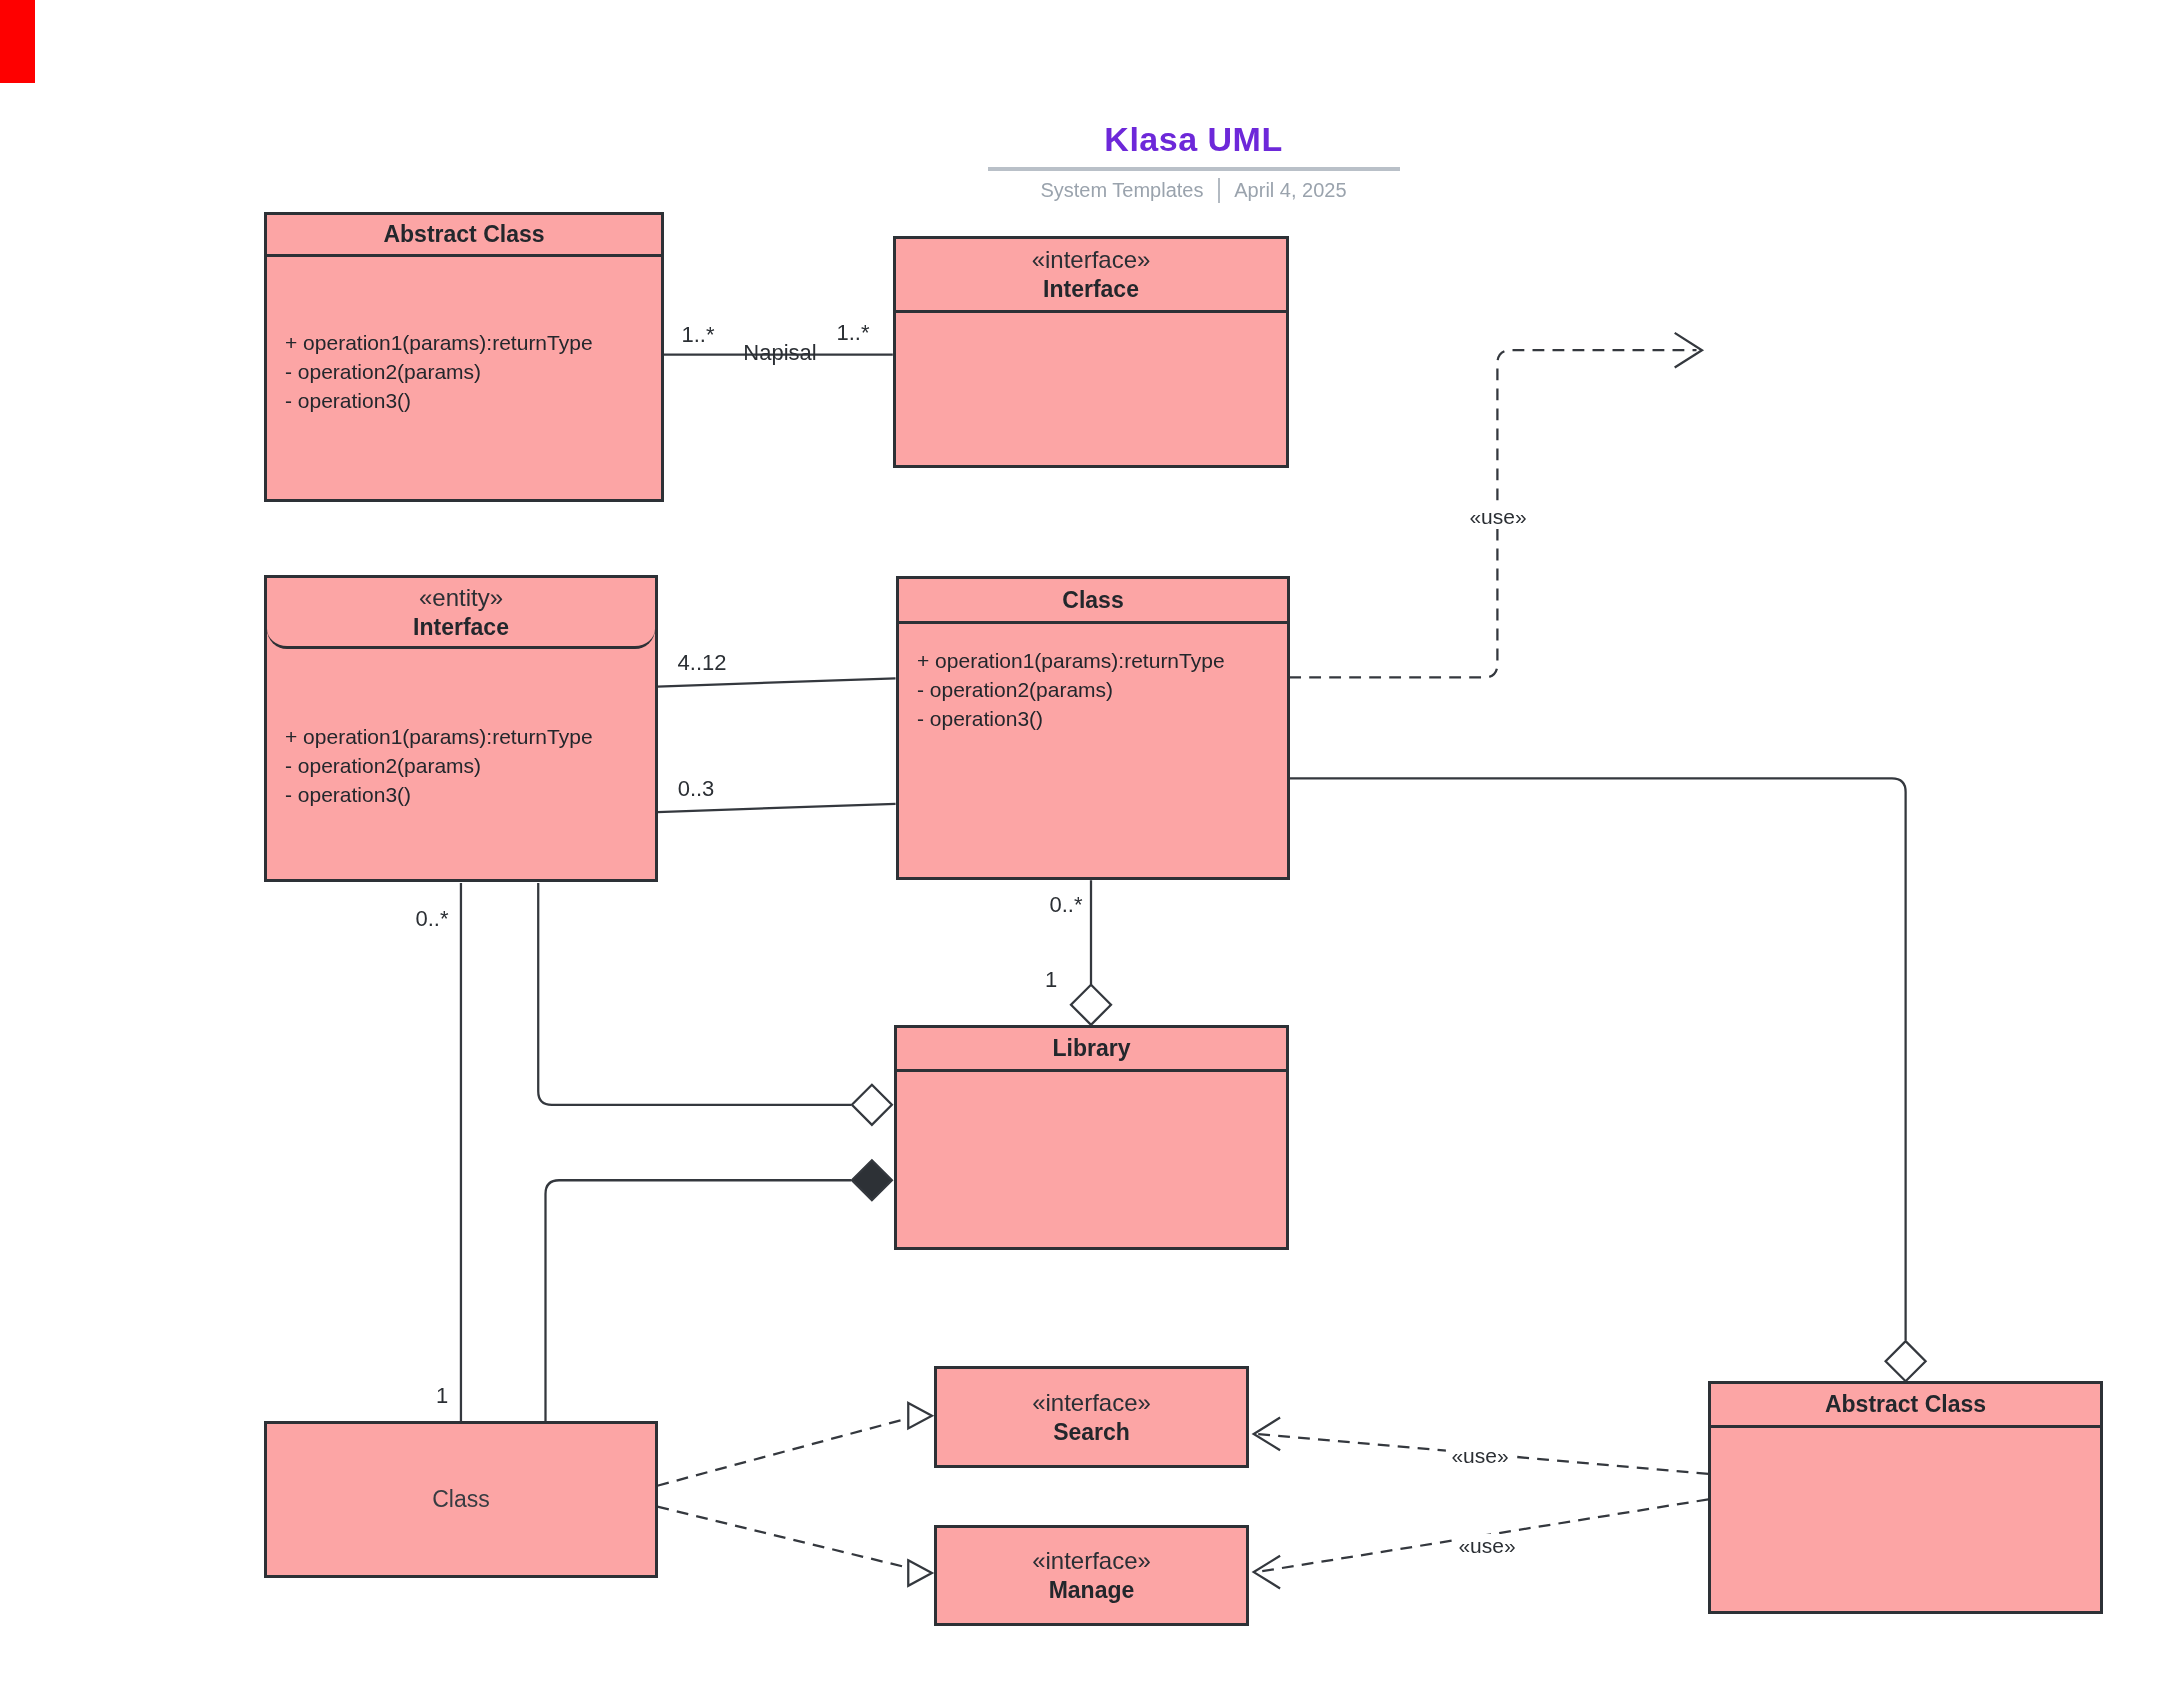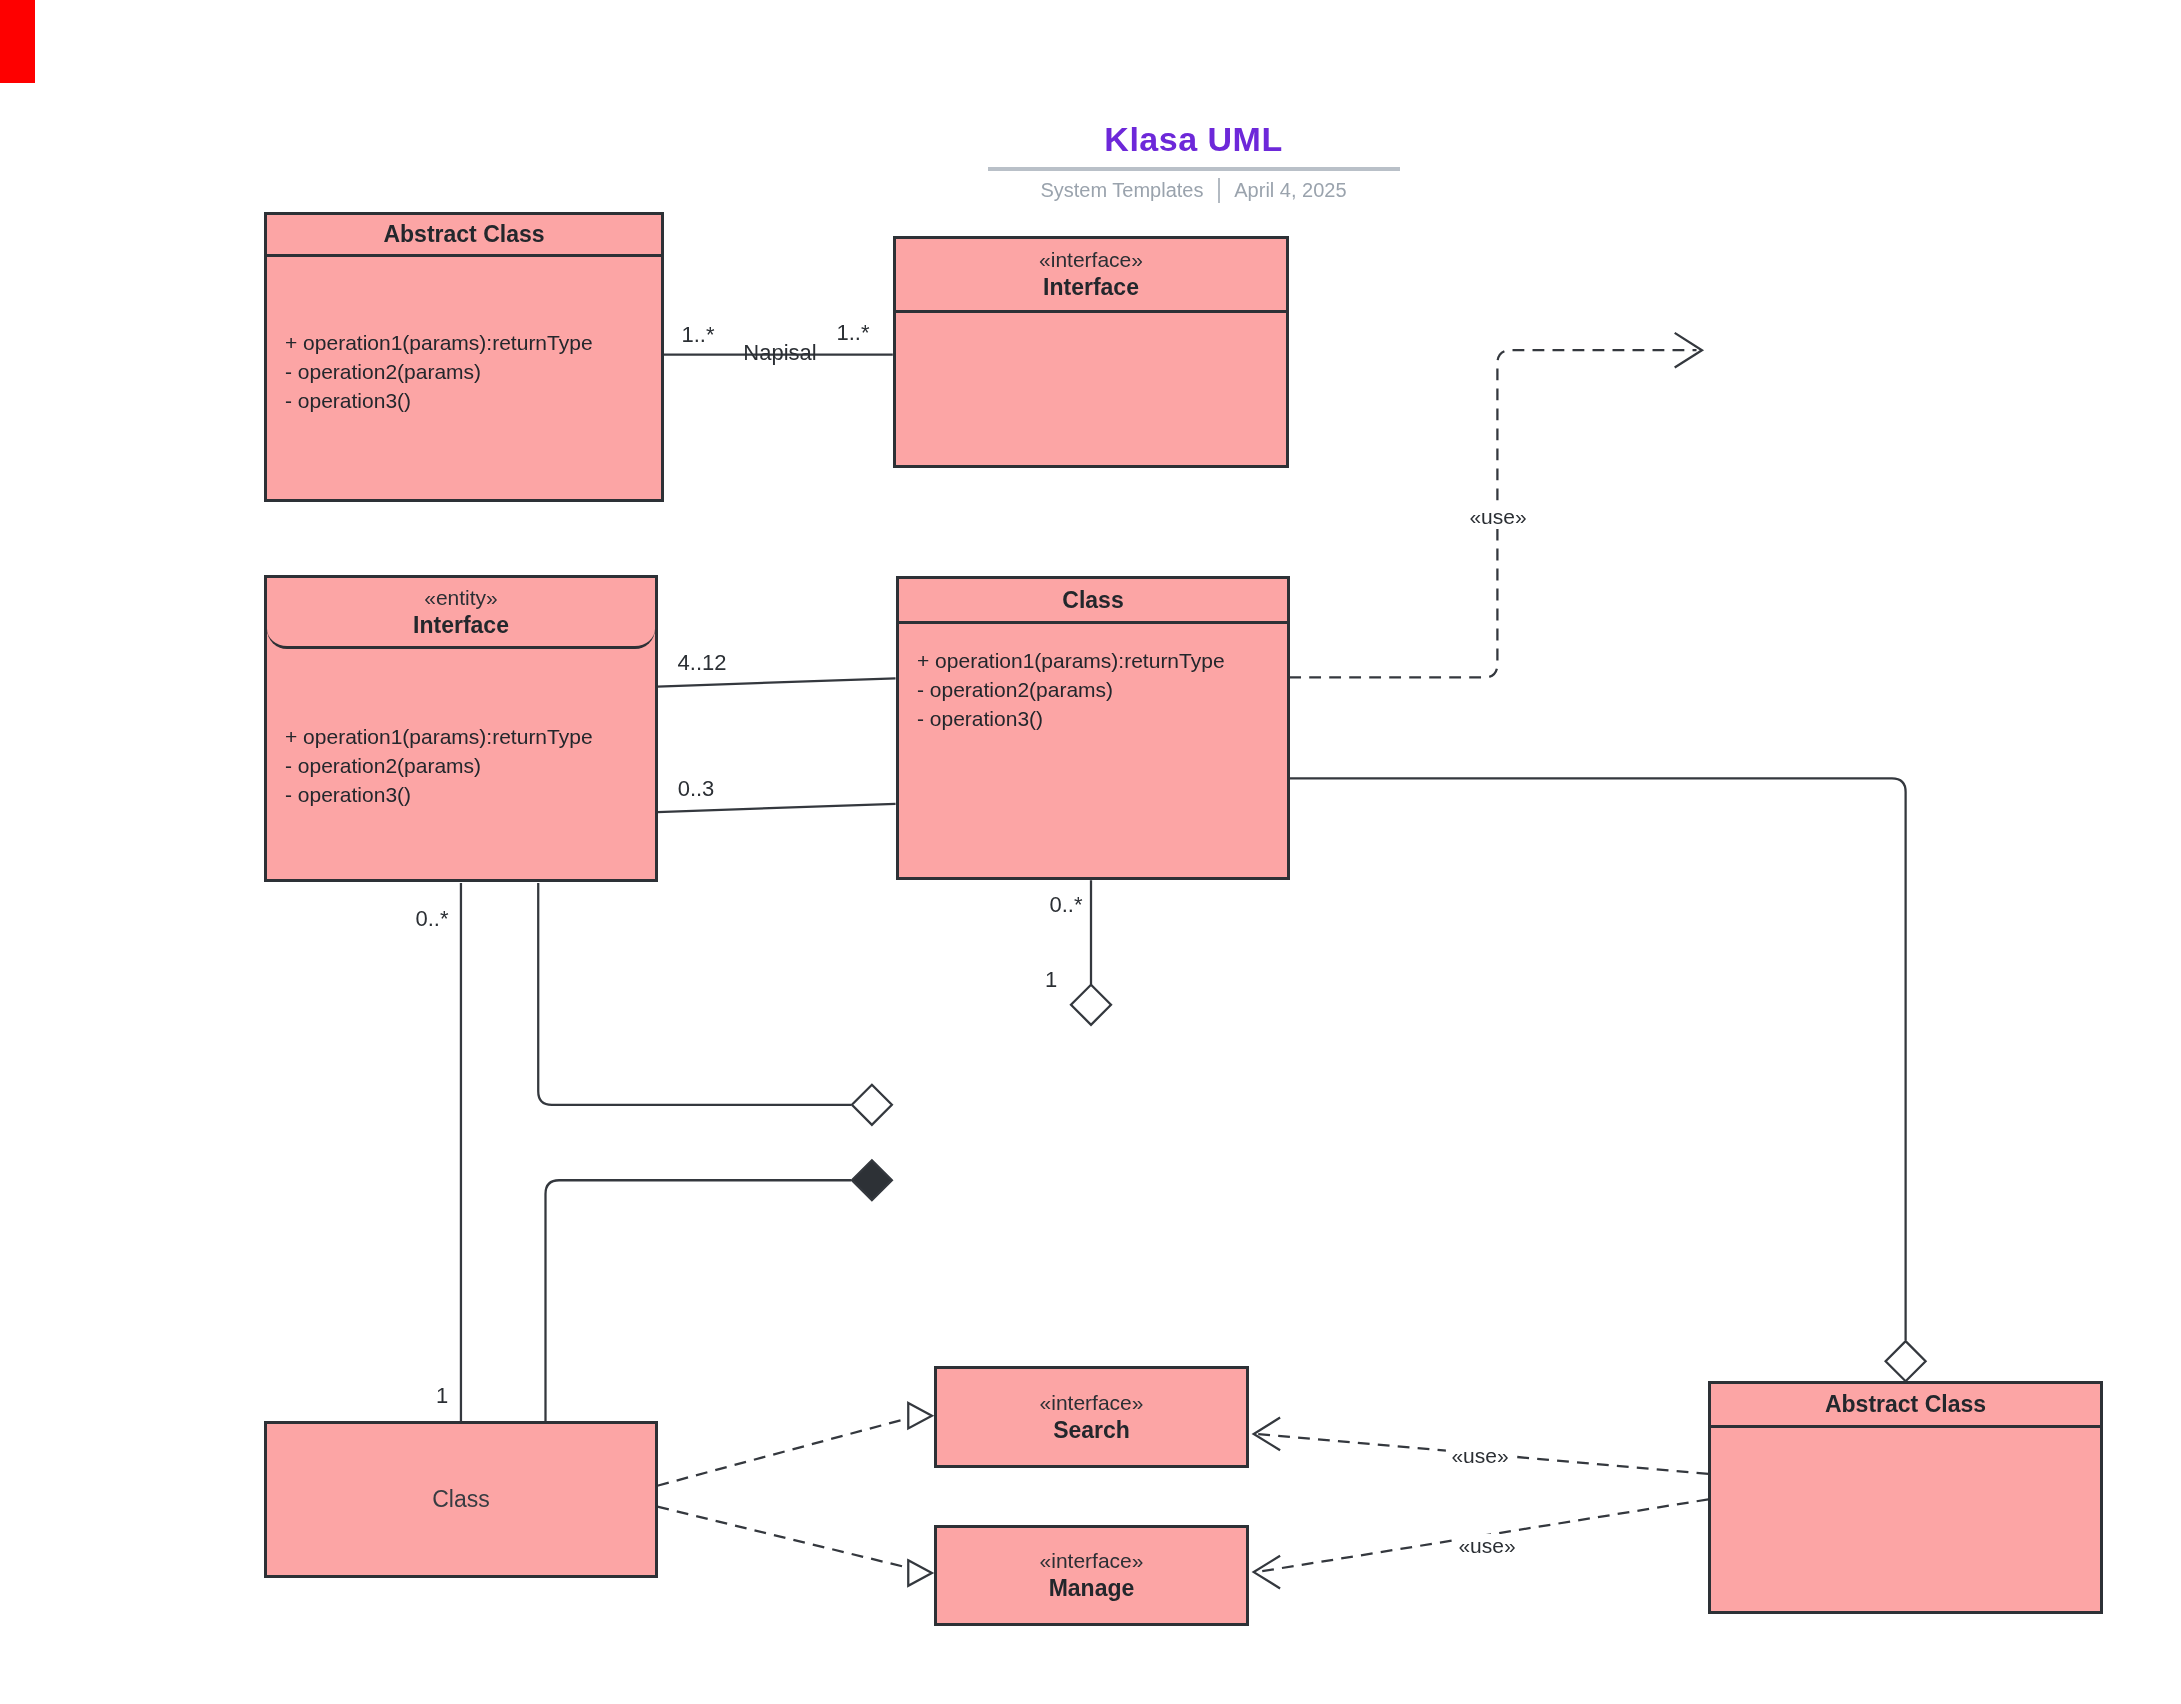--- a/index.html
+++ b/index.html
@@ -12,21 +12,21 @@
     font-size:34px;font-weight:700;color:#6d28d9;letter-spacing:0.5px;}
   .title-rule{position:absolute;left:988px;top:167px;width:412px;height:3.6px;background:#b9c0c8;}
   .doc-sub{position:absolute;left:921px;top:178px;width:545px;display:flex;
     align-items:center;justify-content:center;gap:14.5px;color:#9aa3ad;font-size:20px;text-align:right;}
   .sub-sep{width:1.8px;height:24.5px;background:#b3bac2;}
   svg.wires{position:absolute;left:0;top:0;}
   .box{position:absolute;background:#fca5a5;border:3.6px solid #2d3136;box-sizing:border-box;}
   .hdr{display:flex;flex-direction:column;align-items:center;justify-content:center;
     border-bottom:3.6px solid #2d3136;box-sizing:border-box;line-height:1.25;}
   .hdr.noline{border-bottom:none;}
-  .stereo{font-size:21px;font-weight:400;color:#2b2f34;}
+  .stereo{font-size:24px;font-weight:400;color:#2b2f34;}
   .bname{font-size:23px;font-weight:700;color:#23272c;}
   .members{padding-left:18px;box-sizing:border-box;}
   .member{font-size:21px;line-height:29px;color:#23272c;white-space:pre;}
   .attrs-sect{border-bottom:3.6px solid #2d3136;box-sizing:border-box;}
   .plain-center{display:flex;align-items:center;justify-content:center;height:100%;
     font-size:23px;color:#383c42;}
   .lbl{position:absolute;transform:translate(-50%,-50%);font-size:22px;color:#2b2f34;white-space:nowrap;}
   .use-label{background:#ffffff;padding:0 5.5px;font-size:21px;}
 </style>
 </head>
@@ -120,20 +120,25 @@
     <div class="hdr" style="height:45px;">
       <span class="bname">Class</span>
     </div>
     <div class="members" style="padding-top:22px;">
       <div class="member">+ operation1(params):returnType</div>
       <div class="member">- operation2(params)</div>
       <div class="member">- operation3()</div>
     </div>
   </div>
 
+  <div class="box" style="left:894px;top:1025px;width:395px;height:225px;">
+    <div class="hdr" style="height:44px;">
+      <span class="bname">Library</span>
+    </div>
+  </div>
 
   <div class="box" style="left:264px;top:1421px;width:394px;height:157px;">
     <div class="plain-center">Class</div>
   </div>
 
   <div class="box" style="left:934px;top:1366px;width:315px;height:102px;">
     <div class="hdr noline" style="height:100%;">
       <span class="stereo">«interface»</span>
       <span class="bname">Search</span>
     </div>

